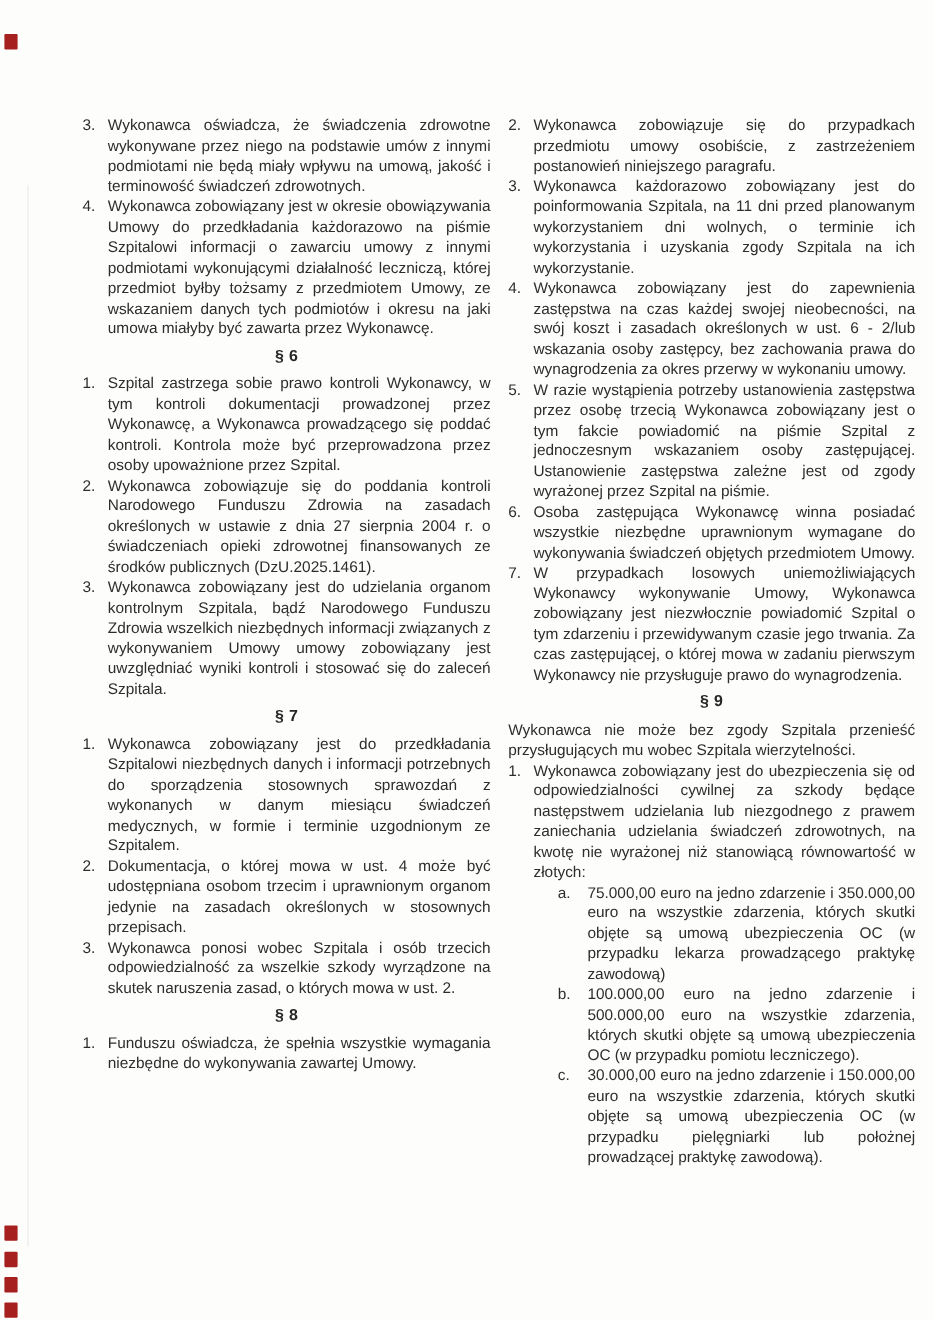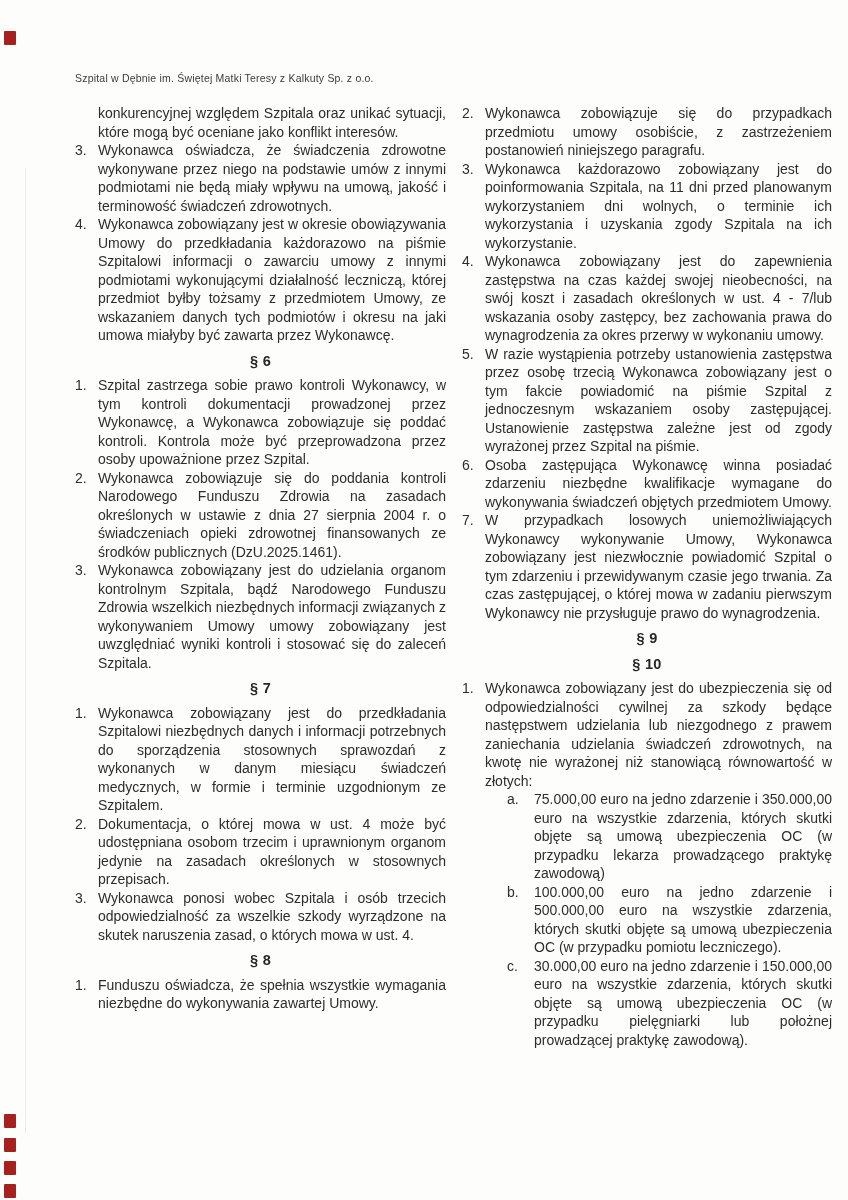--- a/index.html
+++ b/index.html
@@ -35,93 +35,91 @@
     position:absolute;left:4px;width:12px;height:14px;
     border-radius:1px;
   }
 </style>
 </head>
 <body>
 
 <div class="page">
   <div class="scan-edge"></div>
 
-  <div class="doc-header">Szpital  w Dębnie im. Świętej Matki Teresy z Kalkuty Sp. z o.o.</div>
 
   <div class="col col-left">
-      <div class="block continuation">
-        <div class="txt">konkurencyjnej względem Szpitala oraz unikać sytuacji, które mogą być oceniane jako konflikt interesów.</div>
-      </div>
       <div class="block item">
         <span class="num">3.</span>
         <div class="txt">Wykonawca oświadcza, że świadczenia zdrowotne wykonywane przez niego na podstawie umów z innymi podmiotami nie będą miały wpływu na umową, jakość i terminowość świadczeń zdrowotnych.</div>
       </div>
       <div class="block item">
         <span class="num">4.</span>
         <div class="txt">Wykonawca zobowiązany jest w okresie obowiązywania Umowy do przedkładania każdorazowo na piśmie Szpitalowi informacji o zawarciu umowy z innymi podmiotami wykonującymi działalność leczniczą, której przedmiot byłby tożsamy z przedmiotem Umowy, ze wskazaniem danych tych podmiotów i okresu na jaki umowa miałyby być zawarta przez Wykonawcę.</div>
       </div>
       <div class="sec-heading">§ 6</div>
       <div class="block item">
         <span class="num">1.</span>
-        <div class="txt">Szpital zastrzega sobie prawo kontroli Wykonawcy, w tym kontroli dokumentacji prowadzonej przez Wykonawcę, a Wykonawca zobowiązuje się poddać kontroli. Kontrola może być przeprowadzona przez osoby upoważnione przez Szpital.</div>
+        <div class="txt">Szpital zastrzega sobie prawo kontroli Wykonawcy, w tym kontroli dokumentacji prowadzonej przez Wykonawcę, a Wykonawca prowadzącego się poddać kontroli. Kontrola może być przeprowadzona przez osoby upoważnione przez Szpital.</div>
       </div>
       <div class="block item">
         <span class="num">2.</span>
         <div class="txt">Wykonawca zobowiązuje się do poddania kontroli Narodowego Funduszu Zdrowia na zasadach określonych w ustawie z dnia 27 sierpnia 2004 r. o świadczeniach opieki zdrowotnej finansowanych ze środków publicznych (DzU.2025.1461).</div>
       </div>
       <div class="block item">
         <span class="num">3.</span>
         <div class="txt">Wykonawca zobowiązany jest do udzielania organom kontrolnym Szpitala, bądź Narodowego Funduszu Zdrowia wszelkich niezbędnych informacji związanych z wykonywaniem Umowy umowy zobowiązany jest uwzględniać wyniki kontroli i stosować się do zaleceń Szpitala.</div>
       </div>
       <div class="sec-heading">§ 7</div>
       <div class="block item">
         <span class="num">1.</span>
         <div class="txt">Wykonawca zobowiązany jest do przedkładania Szpitalowi niezbędnych danych i informacji potrzebnych do sporządzenia stosownych sprawozdań z wykonanych w danym miesiącu świadczeń medycznych, w formie i terminie uzgodnionym ze Szpitalem.</div>
       </div>
       <div class="block item">
         <span class="num">2.</span>
         <div class="txt">Dokumentacja, o której mowa w ust. 4 może być udostępniana osobom trzecim i uprawnionym organom jedynie na zasadach określonych w stosownych przepisach.</div>
       </div>
       <div class="block item">
         <span class="num">3.</span>
-        <div class="txt">Wykonawca ponosi wobec Szpitala i osób trzecich odpowiedzialność za wszelkie szkody wyrządzone na skutek naruszenia zasad, o których mowa w ust. 4.</div>
+        <div class="txt">Wykonawca ponosi wobec Szpitala i osób trzecich odpowiedzialność za wszelkie szkody wyrządzone na skutek naruszenia zasad, o których mowa w ust. 2.</div>
       </div>
       <div class="sec-heading">§ 8</div>
       <div class="block item">
         <span class="num">1.</span>
         <div class="txt">Funduszu oświadcza, że spełnia wszystkie wymagania niezbędne do wykonywania zawartej Umowy.</div>
       </div>
     </div>
   <div class="col col-right">
       <div class="block item">
         <span class="num">2.</span>
         <div class="txt">Wykonawca zobowiązuje się do przypadkach przedmiotu umowy osobiście, z zastrzeżeniem postanowień niniejszego paragrafu.</div>
       </div>
       <div class="block item">
         <span class="num">3.</span>
         <div class="txt">Wykonawca każdorazowo zobowiązany jest do poinformowania Szpitala, na 11 dni przed planowanym wykorzystaniem dni wolnych, o terminie ich wykorzystania i uzyskania zgody Szpitala na ich wykorzystanie.</div>
       </div>
       <div class="block item">
         <span class="num">4.</span>
-        <div class="txt">Wykonawca zobowiązany jest do zapewnienia zastępstwa na czas każdej swojej nieobecności, na swój koszt i zasadach określonych w ust. 4 - 7/lub wskazania osoby zastępcy, bez zachowania prawa do wynagrodzenia za okres przerwy w wykonaniu umowy.</div>
+        <div class="txt">Wykonawca zobowiązany jest do zapewnienia zastępstwa na czas każdej swojej nieobecności, na swój koszt i zasadach określonych w ust. 6 - 2/lub wskazania osoby zastępcy, bez zachowania prawa do wynagrodzenia za okres przerwy w wykonaniu umowy.</div>
       </div>
       <div class="block item">
         <span class="num">5.</span>
         <div class="txt">W razie wystąpienia potrzeby ustanowienia zastępstwa przez osobę trzecią Wykonawca zobowiązany jest o tym fakcie powiadomić na piśmie Szpital z jednoczesnym wskazaniem osoby zastępującej. Ustanowienie zastępstwa zależne jest od zgody wyrażonej przez Szpital na piśmie.</div>
       </div>
       <div class="block item">
         <span class="num">6.</span>
-        <div class="txt">Osoba zastępująca Wykonawcę winna posiadać zdarzeniu niezbędne kwalifikacje wymagane do wykonywania świadczeń objętych przedmiotem Umowy.</div>
+        <div class="txt">Osoba zastępująca Wykonawcę winna posiadać wszystkie niezbędne uprawnionym wymagane do wykonywania świadczeń objętych przedmiotem Umowy.</div>
       </div>
       <div class="block item">
         <span class="num">7.</span>
         <div class="txt">W przypadkach losowych uniemożliwiających Wykonawcy wykonywanie Umowy, Wykonawca zobowiązany jest niezwłocznie powiadomić Szpital o tym zdarzeniu i przewidywanym czasie jego trwania. Za czas zastępującej, o której mowa w zadaniu pierwszym Wykonawcy nie przysługuje prawo do wynagrodzenia.</div>
       </div>
       <div class="sec-heading">§ 9</div>
-      <div class="sec-heading">§ 10</div>
+      <div class="block paragraph">
+        <div class="txt">Wykonawca nie może bez zgody Szpitala przenieść przysługujących mu wobec Szpitala wierzytelności.</div>
+      </div>
       <div class="block item">
         <span class="num">1.</span>
         <div class="txt">Wykonawca zobowiązany jest do ubezpieczenia się od odpowiedzialności cywilnej za szkody będące następstwem udzielania lub niezgodnego z prawem zaniechania udzielania świadczeń zdrowotnych, na kwotę nie wyrażonej niż stanowiącą równowartość w złotych:</div>
       </div>
       <div class="block subitem">
         <span class="num">a.</span>
         <div class="txt">75.000,00 euro na jedno zdarzenie i 350.000,00 euro na wszystkie zdarzenia, których skutki objęte są umową ubezpieczenia OC (w przypadku lekarza prowadzącego praktykę zawodową)</div>
       </div>
       <div class="block subitem">
         <span class="num">b.</span>

